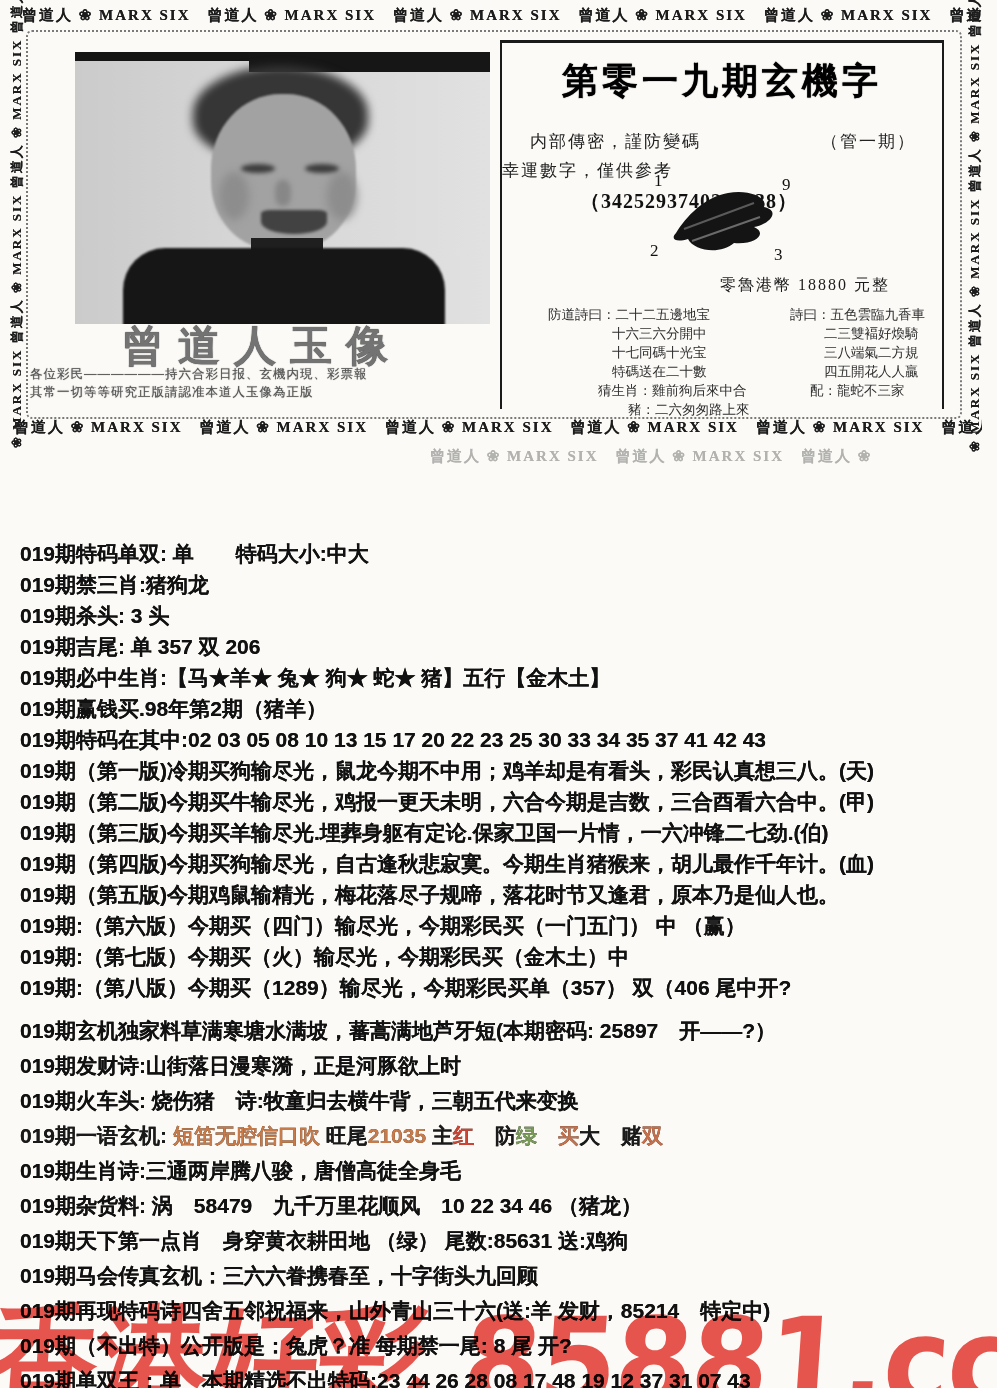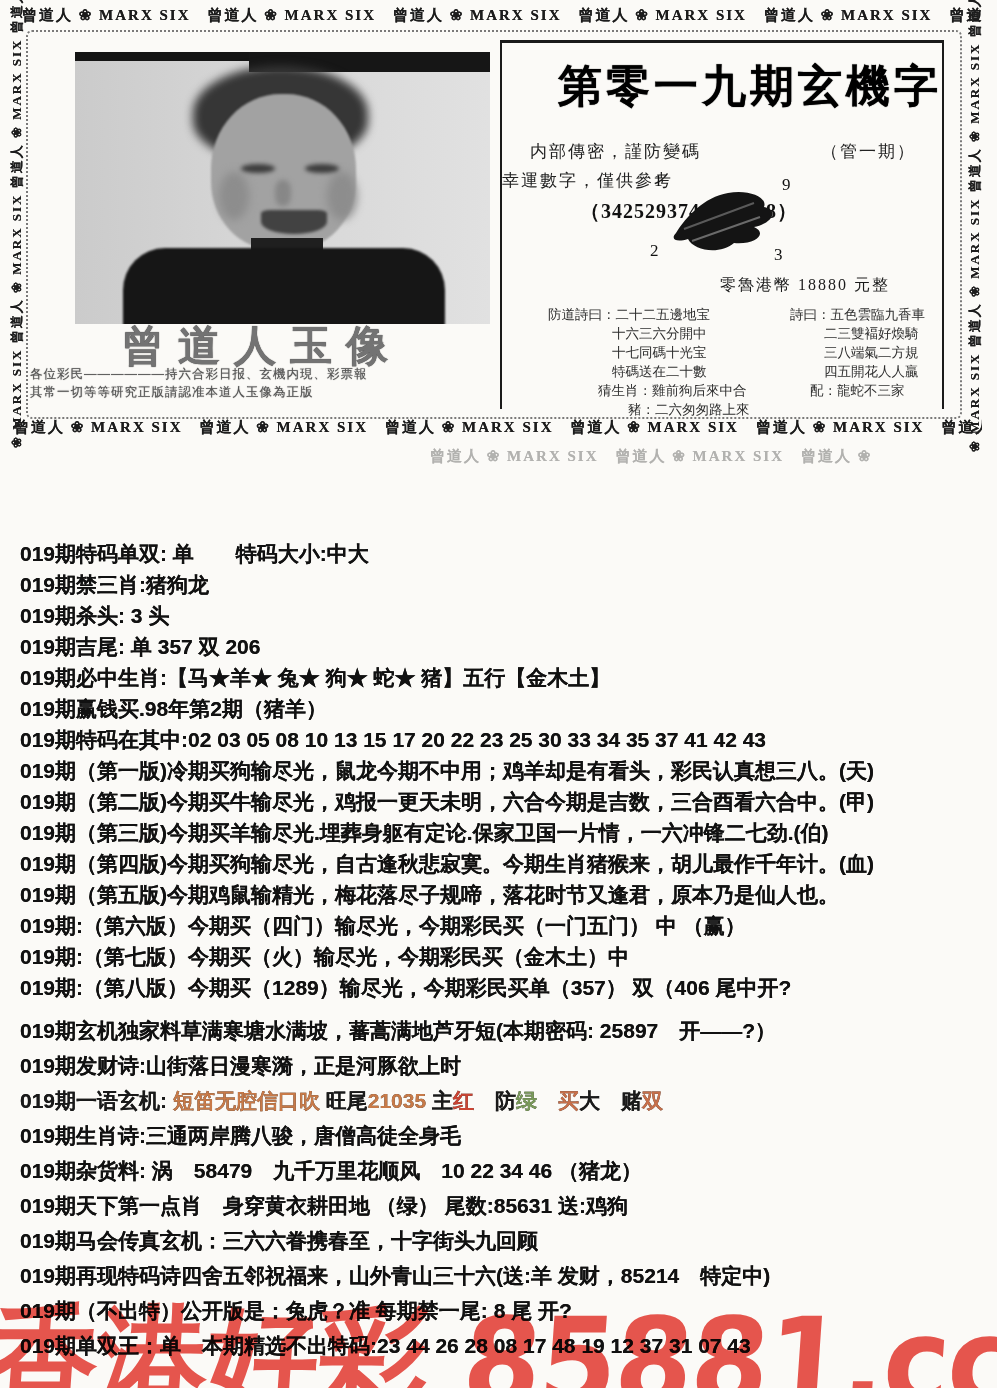--- a/index.html
+++ b/index.html
@@ -49,22 +49,22 @@
   .caption{position:absolute;left:44px;top:318px;width:436px;text-align:center;
     font-family:"Liberation Serif",serif;font-weight:700;font-size:42px;letter-spacing:14px;
     color:#737373;text-shadow:0 0 1px #222;}
   .note{position:absolute;left:30px;width:470px;font-size:12.5px;color:#3c3c3c;opacity:.85;
     text-shadow:0 0 1px #555;letter-spacing:1px;white-space:nowrap;filter:blur(.3px);}
   .note.n1{top:366px;} .note.n2{top:384px;}
 
   
   .mbox{position:absolute;left:500px;top:40px;width:440px;height:366px;
     border-left:2px solid #1a1a1a;border-top:3px solid #1a1a1a;border-right:2px solid #1a1a1a;}
-  .mtitle{margin-top:14px;text-align:right;font-family:"Liberation Serif",serif;font-weight:800;
-    font-size:44px;letter-spacing:4px;color:#000;text-shadow:0 0 1px #111;}
+  .mtitle{margin-top:14px;text-align:center;font-family:"Liberation Serif",serif;font-weight:800;
+    font-size:36px;letter-spacing:4px;color:#000;text-shadow:0 0 1px #111;}
   .mrow1{margin-top:24px;padding:0 26px 0 28px;display:flex;justify-content:space-between;
     font-family:"Liberation Serif",serif;font-size:17px;letter-spacing:2px;color:#222;text-align:right;}
   .mrow2{margin-top:6px;font-family:"Liberation Serif",serif;font-size:17px;
     letter-spacing:2px;color:#222;}
   .mdigits{margin-top:6px;padding-left:78px;font-family:"Liberation Serif",serif;font-weight:600;
     font-size:20px;letter-spacing:1px;color:#111;}
   .blot{position:absolute;left:158px;top:136px;width:132px;height:84px;}
   .blot svg{position:absolute;left:10px;top:4px;}
   .blot .num{position:absolute;font-family:"Liberation Serif",serif;font-size:17px;color:#111;}
   .blot .tl{left:-6px;top:-8px;} .blot .tr{left:122px;top:-4px;}
@@ -178,20 +178,21 @@
       <div class="ln">019期（第三版)今期买羊输尽光.埋葬身躯有定论.保家卫国一片情，一六冲锋二七劲.(伯)</div>
       <div class="ln">019期（第四版)今期买狗输尽光，自古逢秋悲寂寞。今期生肖猪猴来，胡儿最作千年计。(血)</div>
       <div class="ln">019期（第五版)今期鸡鼠输精光，梅花落尽子规啼，落花时节又逢君，原本乃是仙人也。</div>
       <div class="ln">019期:（第六版）今期买（四门）输尽光，今期彩民买（一门五门） 中 （赢）</div>
       <div class="ln">019期:（第七版）今期买（火）输尽光，今期彩民买（金木土）中</div>
       <div class="ln">019期:（第八版）今期买（1289）输尽光，今期彩民买单（357） 双（406 尾中开?</div>
     </div>
     <div class="grp2">
       <div class="ln">019期玄机独家料草满寒塘水满坡，蕃蒿满地芦牙短(本期密码: 25897　开——?）</div>
       <div class="ln">019期发财诗:山街落日漫寒漪，正是河豚欲上时</div>
+      <div class="ln">019期火车头: 烧伤猪　诗:牧童归去横牛背，三朝五代来变换</div>
       <div class="ln">
         <span style="color: rgb(26, 26, 26);">019期一语玄机: </span><span style="color: rgb(200, 122, 72);">短笛无腔信口吹</span><span style="color: rgb(26, 26, 26);"> 旺尾</span><span style="color: rgb(200, 122, 72);">21035</span><span style="color: rgb(26, 26, 26);"> 主</span><span style="color: rgb(204, 68, 51);">红</span><span style="color: rgb(26, 26, 26);">　防</span><span style="color: rgb(122, 154, 90);">绿</span><span style="color: rgb(200, 112, 74);">　买</span><span style="color: rgb(26, 26, 26);">大</span><span style="color: rgb(26, 26, 26);">　赌</span><span style="color: rgb(200, 112, 74);">双</span>
       </div>
       <div class="ln">019期生肖诗:三通两岸腾八骏，唐僧高徒全身毛</div>
       <div class="ln">019期杂货料: 涡　58479　九千万里花顺风　10 22 34 46 （猪龙）</div>
       <div class="ln">019期天下第一点肖　身穿黄衣耕田地 （绿） 尾数:85631 送:鸡狗</div>
       <div class="ln">019期马会传真玄机：三六六眷携春至，十字街头九回顾</div>
       <div class="ln">019期再现特码诗四舍五邻祝福来，山外青山三十六(送:羊 发财，85214　特定中)</div>
       <div class="ln">019期（不出特）公开版是：兔虎？准 每期禁一尾: 8 尾 开?</div>
       <div class="ln">019期单双王：单　本期精选不出特码:23 44 26 28 08 17 48 19 12 37 31 07 43</div>

